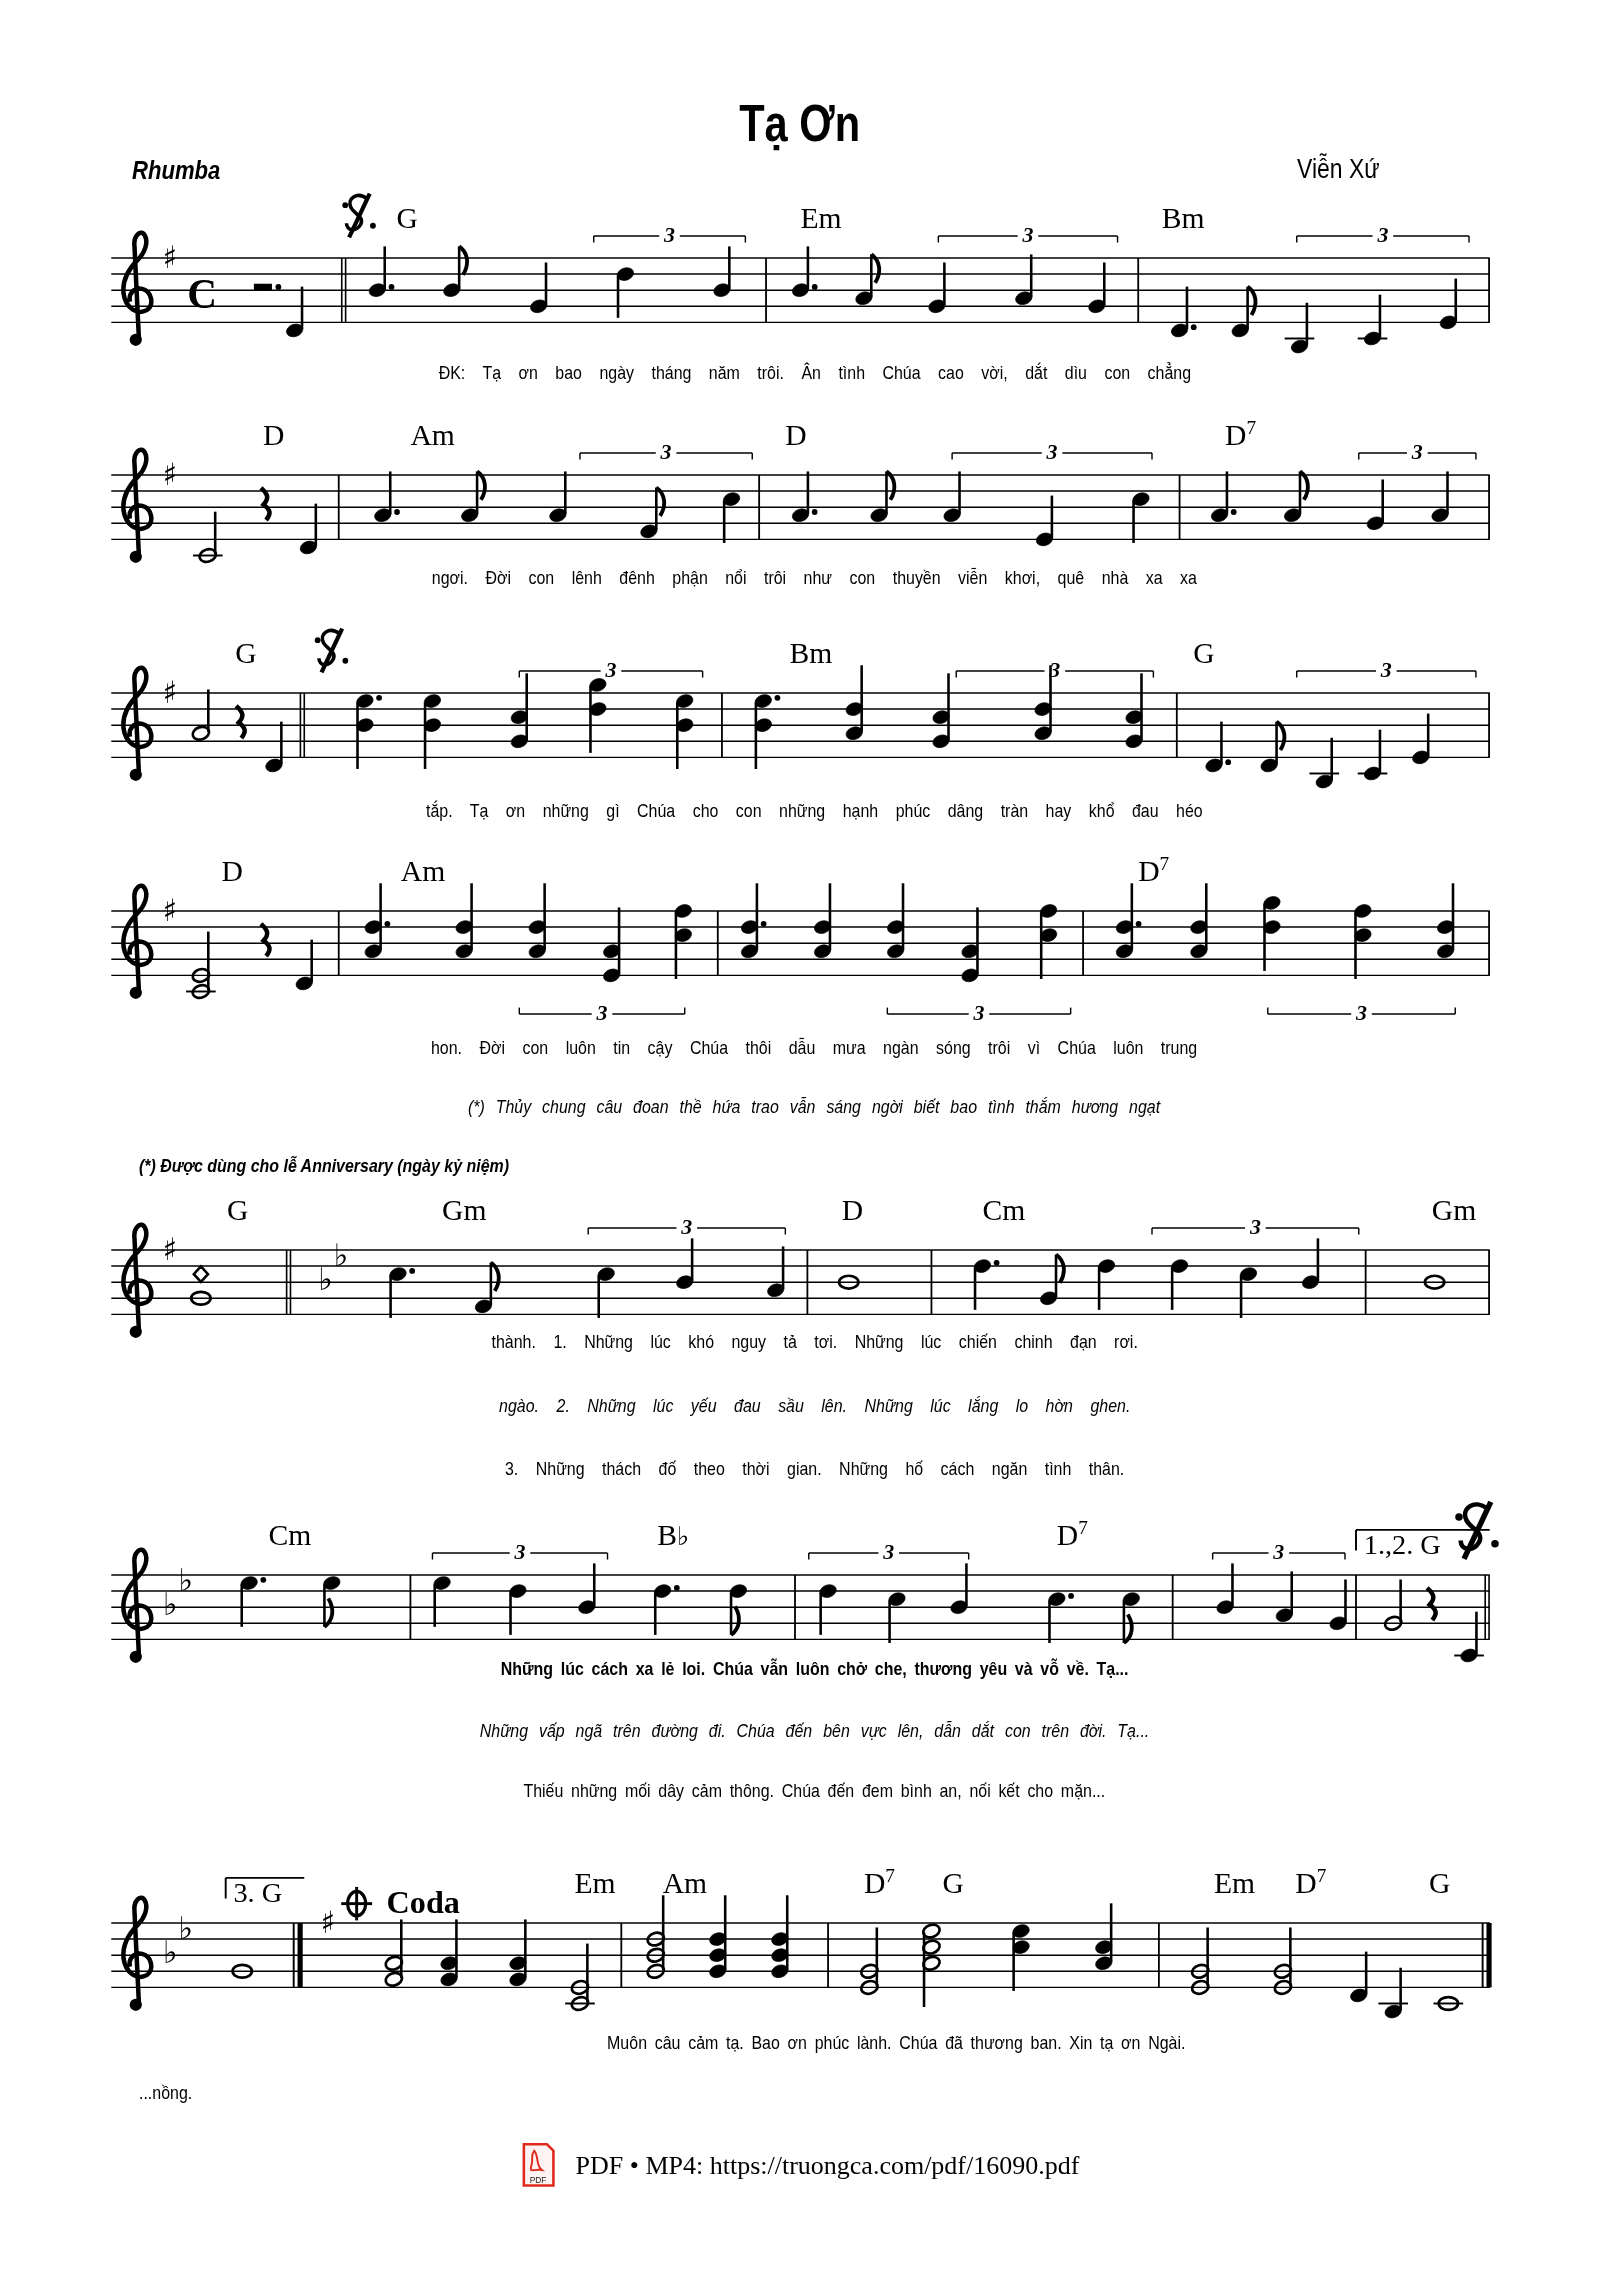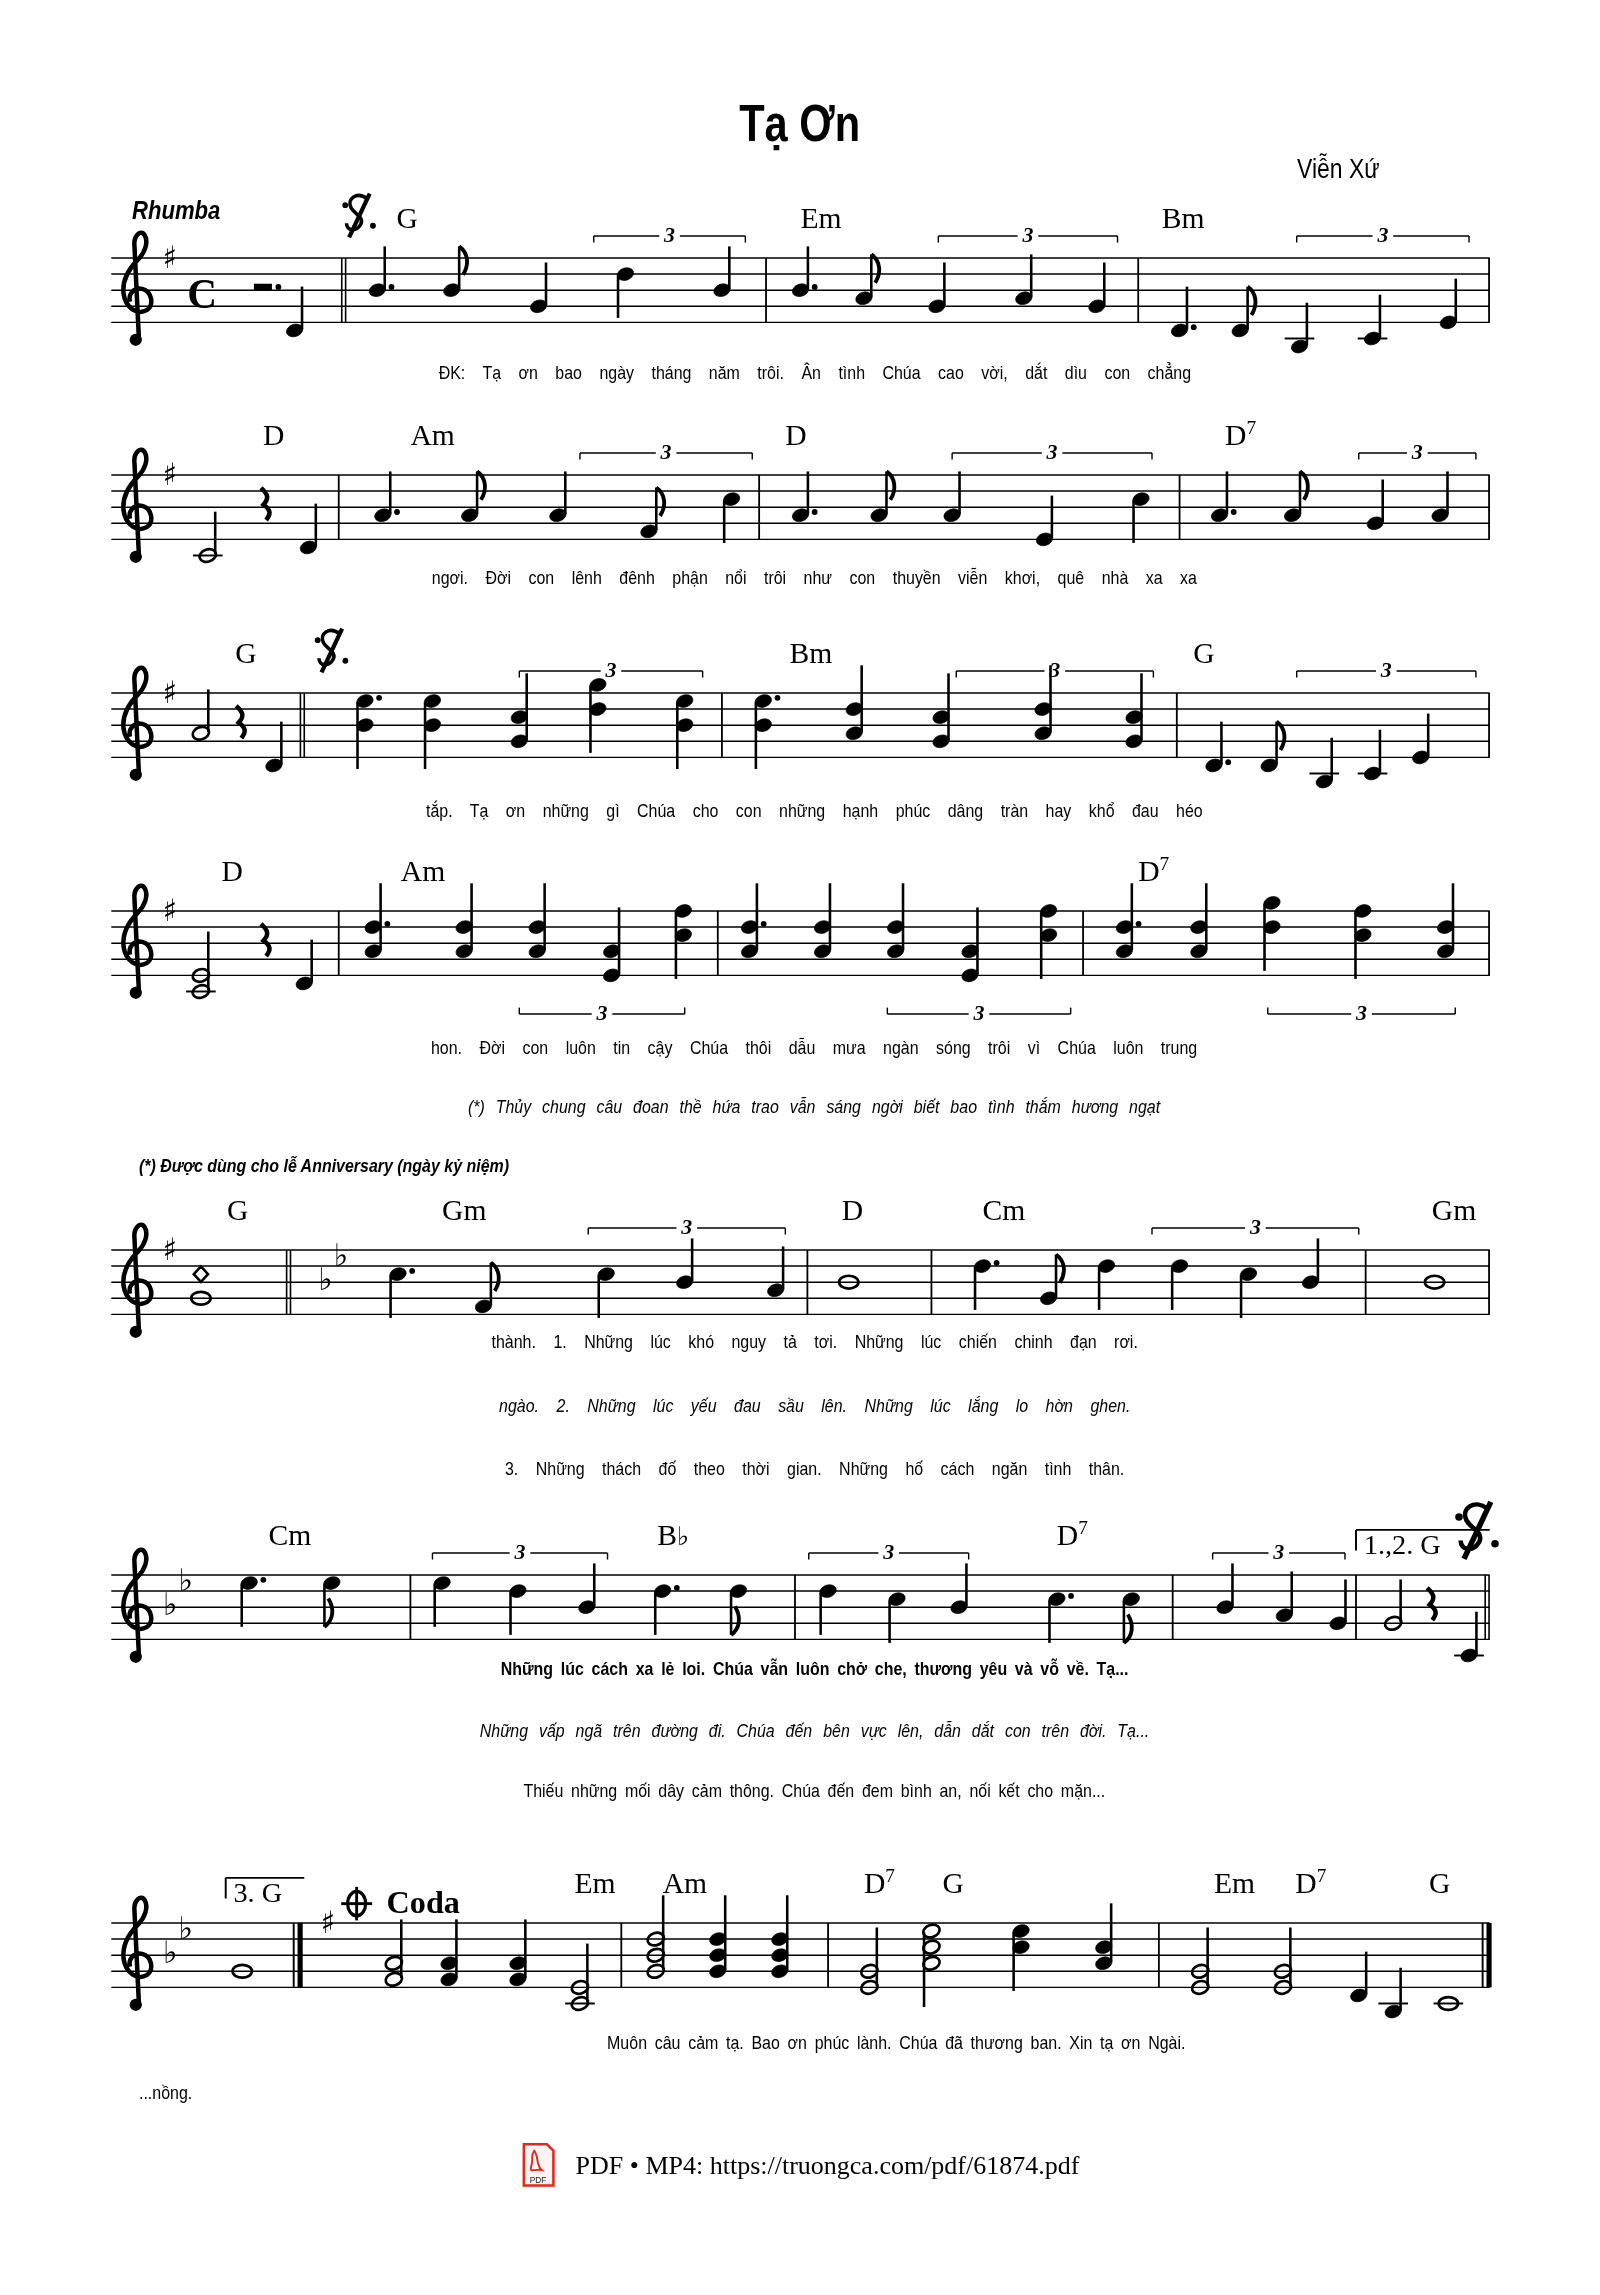--- a/index.html
+++ b/index.html
@@ -1,18 +1,18 @@
 <!DOCTYPE html>
 <html style="font-size:10.3px"><head>
 <meta charset="utf-8">
 <style>
   html,body{margin:0;padding:0;background:#ffffff;}
   #page{position:relative;width:1600px;height:2295px;background:#fff;overflow:hidden;
         font-family:"Liberation Sans",sans-serif;color:#000;}
-  .hdr-tempo{position:absolute;left:132px;top:155px;font-size:26px;font-weight:bold;font-style:italic;margin-top:40px;}
+  .hdr-tempo{position:absolute;left:132px;top:155px;font-size:26px;font-weight:bold;font-style:italic;}
   .hdr-tempo span{display:inline-block;transform:scaleX(.85);transform-origin:left;}
   .hdr-title{position:absolute;left:0;top:97px;width:100%;text-align:center;font-size:52px;font-weight:bold;line-height:1;}
   .hdr-title span{display:inline-block;transform:scaleX(.8);transform-origin:center;}
   .hdr-composer{position:absolute;left:1297px;top:154px;font-size:27px;}
   .hdr-composer span{display:inline-block;transform:scaleX(.85);transform-origin:left;}
   svg.sys{position:absolute;left:110px;width:1381px;height:219px;overflow:visible;}
   .lyric{position:absolute;left:139px;right:110px;font-size:19px;line-height:1.25;white-space:nowrap;}
   .lyric>span{display:inline-block;transform:scaleX(.84);transform-origin:center;}
   .lyric.c{text-align:center;}
   .lyric.l{text-align:left;}
@@ -635,17 +635,17 @@
       <div class="lyric l wss" style="top: 2081px;"><span>...nồng.</span></div>
     </div>
 
   <div class="footer">
     <span class="inner">
       <svg class="pdf-ico" width="34" height="45" viewBox="0 0 52 70" style="font-size:40px">
         <path d="M4 2 h36 l10 10 v54 h-46 z" fill="#fdf3f2" stroke="#e02a1e" stroke-width="4"></path>
         <path d="M20 12 c8 10 2 22 12 30 c-14 -2 -20 6 -16 -8 c3 -11 -2 -14 4 -22 z" fill="none" stroke="#e02a1e" stroke-width="3"></path>
         <text x="26" y="62" text-anchor="middle" font-family="Liberation Sans, sans-serif" font-size="13" fill="#222">PDF</text>
       </svg>
-      <span>PDF • MP4: https://truongca.com/pdf/61874.pdf</span>
+      <span>PDF • MP4: https://truongca.com/pdf/16090.pdf</span>
     </span>
   </div>
 </div>
 
 
 </body></html>

